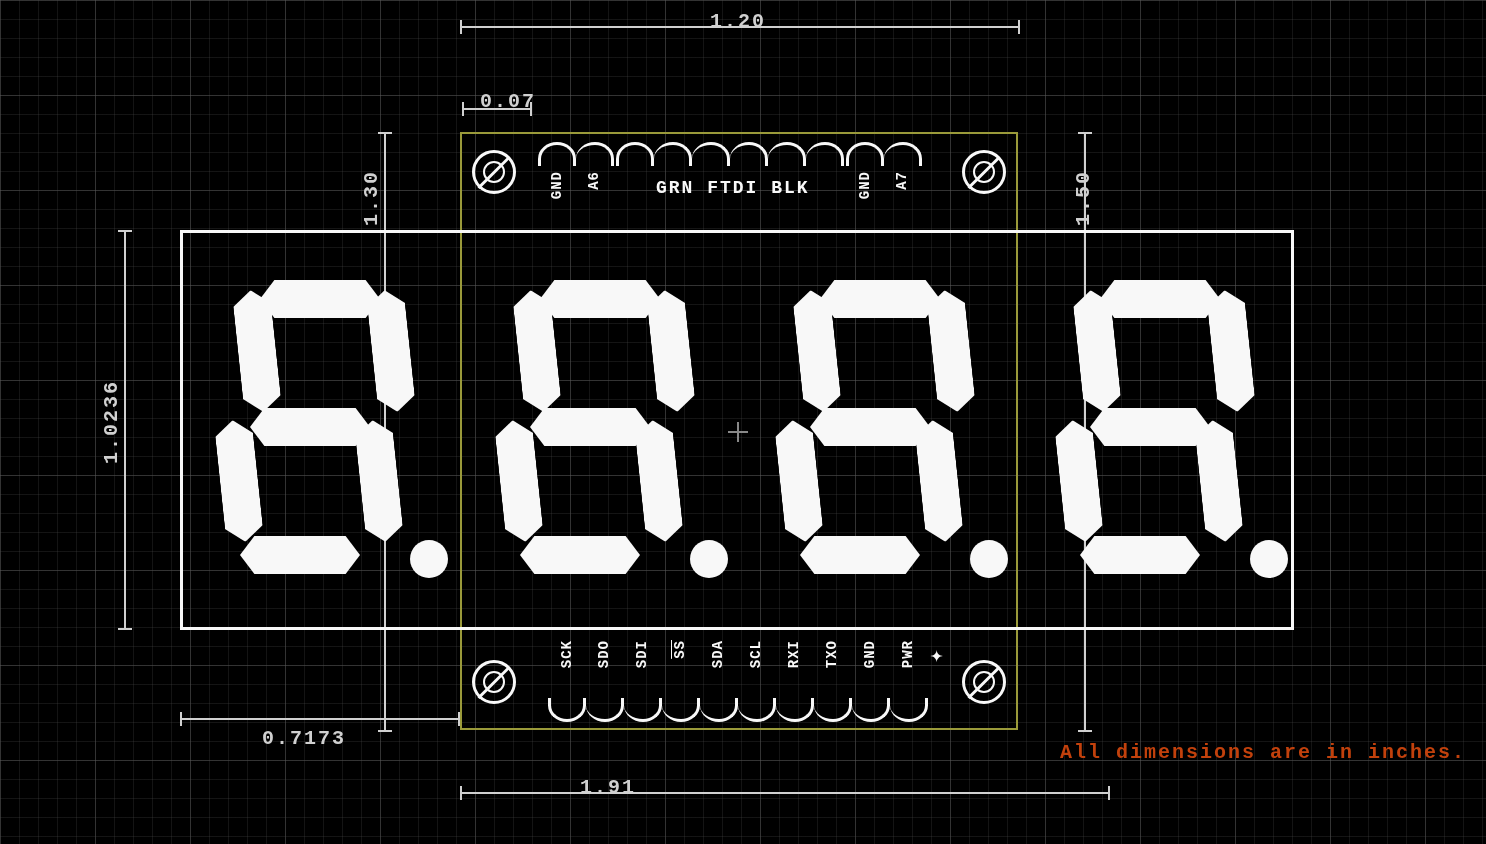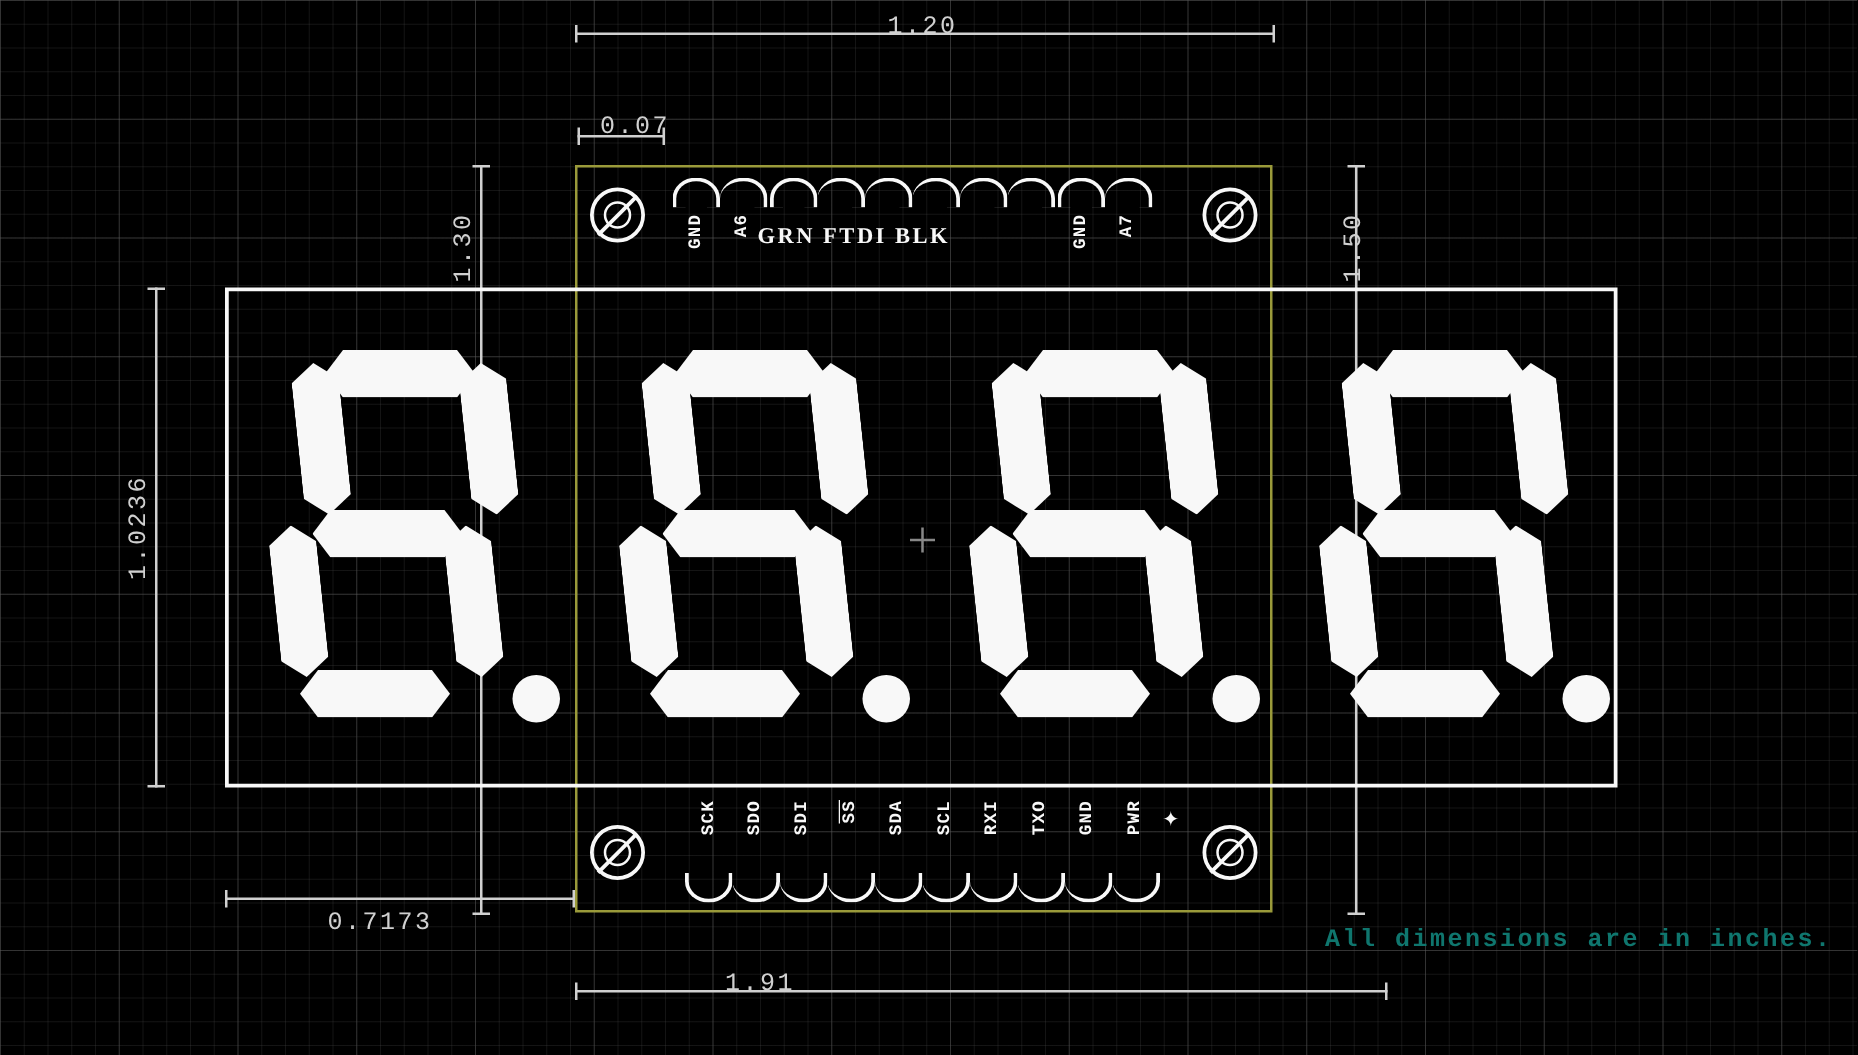--- a/index.html
+++ b/index.html
@@ -23,21 +23,21 @@
     background-size: 19px 19px, 19px 19px, 95px 95px, 95px 95px;
   }
   .canvas { position: absolute; inset: 0; }
 
   
   .dim {
     position: absolute;
     color: #d0d0d0;
     font-size: 20px;
     letter-spacing: 2px;
-    font-weight: normal;
+    font-weight: bold;
   }
   .dim.vert { writing-mode: vertical-rl; transform: rotate(180deg); }
   .dim-line { position: absolute; background: #d0d0d0; }
   .dim-line.h { height: 2px; }
   .dim-line.v { width: 2px; }
   .tick { position: absolute; background: #d0d0d0; }
   .tick.h { width: 2px; height: 14px; }
   .tick.v { width: 14px; height: 2px; }
 
   
@@ -156,21 +156,21 @@
   
   .silk {
     position: absolute;
     color: #f8f8f8;
     font-size: 18px;
     font-weight: bold;
     letter-spacing: 2px;
   }
   .note {
     position: absolute;
-    color: #0f766e;
+    color: #c2410c;
     font-size: 20px;
     letter-spacing: 2px;
     font-weight: bold;
   }
   .flame {
     position: absolute;
     color: #f8f8f8;
     font-size: 22px;
   }
 </style>
@@ -251,21 +251,21 @@
     </div>
   <div class="pad-row top labels-below" style="left:846px; top:142px;">
     <div class="pad">
         <span class="lbl vert">GND</span>
       </div>
     <div class="pad">
         <span class="lbl vert">A7</span>
       </div>
   </div>
 
-  <div class="silk" style="left:606px; top:178px;font-family:Liberation Serif, serif;">GRN FTDI BLK</div>
+  <div class="silk" style="left:656px; top:178px;">GRN FTDI BLK</div>
 
   <div class="pad-row bottom" style="left:548px; top:698px;" id="bottom-pads">
       <div class="pad">
         <span class="lbl vert" style="top: -58px;">SCK</span>
       </div>
       <div class="pad">
         <span class="lbl vert" style="top: -58px;">SDO</span>
       </div>
       <div class="pad">
         <span class="lbl vert" style="top: -58px;">SDI</span>

